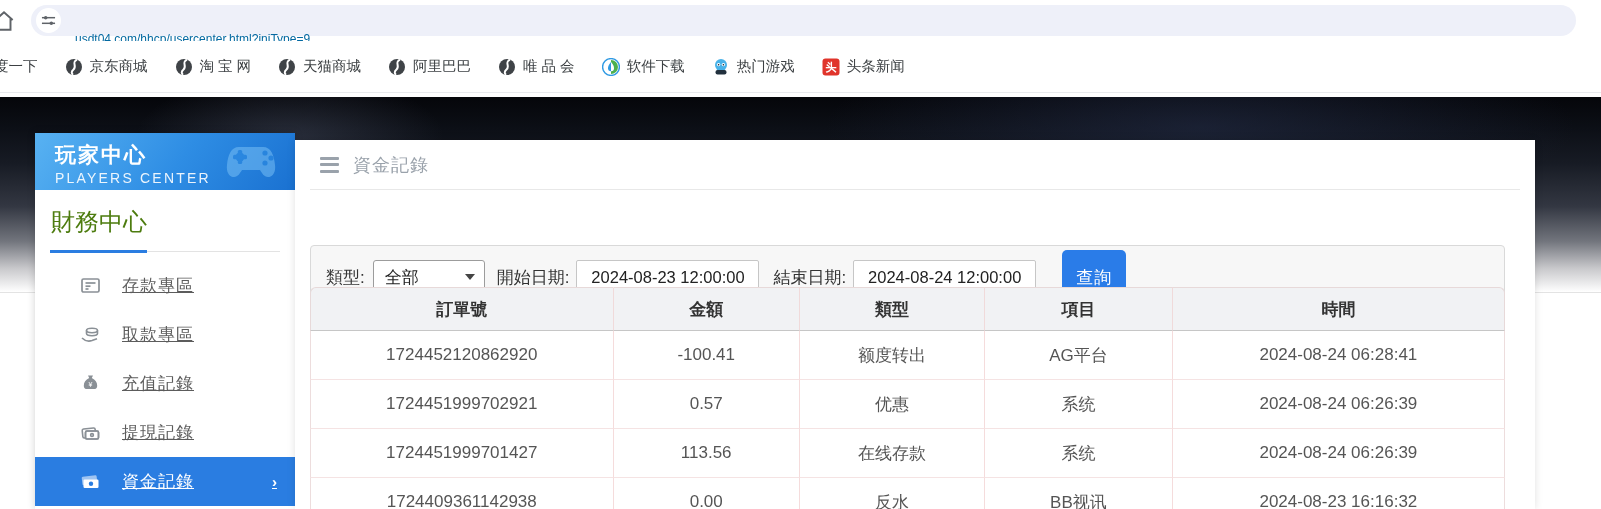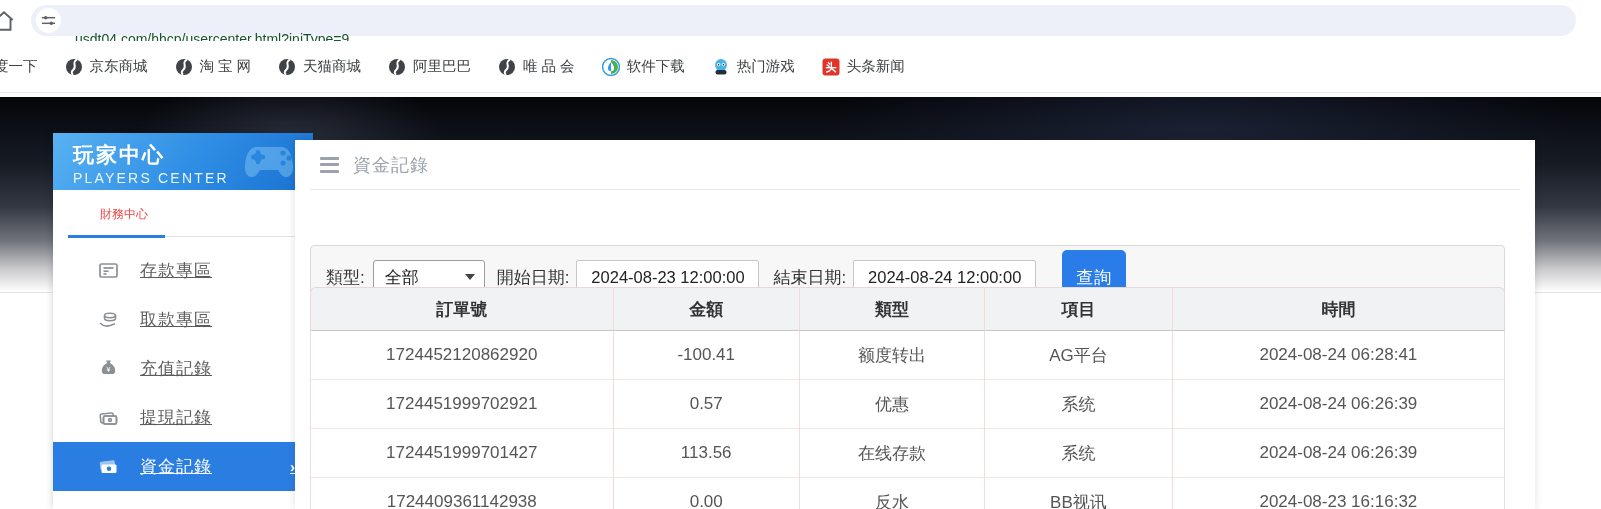--- a/index.html
+++ b/index.html
@@ -5,45 +5,45 @@
   * { margin:0; padding:0; box-sizing:border-box; }
   html,body { background:#fff; }
   body { font-family:"Liberation Sans", sans-serif; }
   #canvas { position:relative; width:1601px; height:509px; overflow:hidden; background:#fff; }
 
   
   .chrome { position:absolute; left:0; top:0; width:1601px; height:41px; background:#fff; }
   .home-ico { position:absolute; left:-9px; top:8px; width:26px; height:26px; color:#5f6368; }
   .url-pill { position:absolute; left:31px; top:5px; width:1545px; height:31px; background:#eef0f9; border-radius:16px; display:flex; align-items:center; }
   .tune-circ { width:25px; height:25px; margin-left:5px; background:#fff; border-radius:50%; display:flex; align-items:center; justify-content:center; }
-  .url-text { margin-left:14px; font-size:14px; color:#14532d; white-space:nowrap;margin-top:36px; }
+  .url-text { margin-left:14px; font-size:12px; color:#0369a1; white-space:nowrap;margin-top:36px; }
 
   
   .bmbar { position:absolute; left:0; top:41px; width:1601px; height:52px; background:#fff; border-bottom:1px solid #e8eaed; display:flex; align-items:center; }
   .bm { display:flex; align-items:center; gap:7px; margin-right:27px; cursor:pointer; }
   .bm:first-child { margin-left:-6px; }
   .bm-label { font-size:14.5px; color:#3c4043; white-space:nowrap; }
   .bm-ico { width:18px; height:18px; display:inline-flex; }
   .bm-ico:empty { display:none; }
 
   
   .backdrop { position:absolute; left:0; top:97px; width:1601px; height:196px;
     background:
       radial-gradient(220px 90px at 290px 40px, rgba(120,130,160,.25), transparent 70%),
       radial-gradient(500px 120px at 1200px 30px, rgba(40,50,80,.5), transparent 75%),
       linear-gradient(180deg,#05060a 0%,#0c0f16 16%,#171b24 34%,#333742 56%,#72757d 74%,#c9c9cc 88%,#ffffff 100%);
     border-bottom:1px solid #e3e3e3; }
 
   
-  .sidebar { position:absolute; left:53px; top:133px; width:260px; height:376px; background:#fff; box-shadow:0 0 8px rgba(0,0,0,.18); }
+  .sidebar { position:absolute; left:35px; top:133px; width:260px; height:376px; background:#fff; box-shadow:0 0 8px rgba(0,0,0,.18); }
   .sb-head { position:relative; height:57px; background:linear-gradient(125deg,#58b2f2 0%,#2e8de4 55%,#1a71d1 100%); padding:8px 0 0 20px; overflow:hidden; }
   .sb-title { font-size:21px; font-weight:bold; color:#fff; letter-spacing:2px; }
   .sb-sub { font-size:14px; color:rgba(255,255,255,.9); letter-spacing:2.2px; margin-top:1px; }
   .sb-pad-ico { position:absolute; right:12px; top:6px; opacity:.5; }
-  .sb-section { margin:16px 0 0 47px; font-size:12px; color:#ef4444; }
+  .sb-section { margin:16px 0 0 16px; font-size:24px; color:#4d7c0f; }
   .sb-rule { position:relative; margin:12px 15px 0 15px; height:3px; }
   .sb-rule .gray { position:absolute; left:0; right:0; top:1px; height:1px; background:#e3e3e3; }
   .sb-rule .blue { position:absolute; left:0; top:0; width:97px; height:3px; background:#2a7de1; }
   .sb-menu { margin-top:8px; }
   .sb-item { display:flex; align-items:center; height:49px; padding-left:45px; color:#5c5c5c; cursor:pointer;text-decoration:underline; }
   .sb-item .mi-ico { width:21px; height:21px; color:#8a9096; flex:none; }
   .sb-item .mi-label { margin-left:21px; font-size:17px; letter-spacing:1px; }
   .sb-item.active { background:#2a7de1; color:#fff; }
   .sb-item.active .mi-ico { color:#fff; }
   .sb-item .mi-chev { display:none; margin-left:auto; margin-right:18px; font-size:15px; font-weight:bold; color:#fff; }

